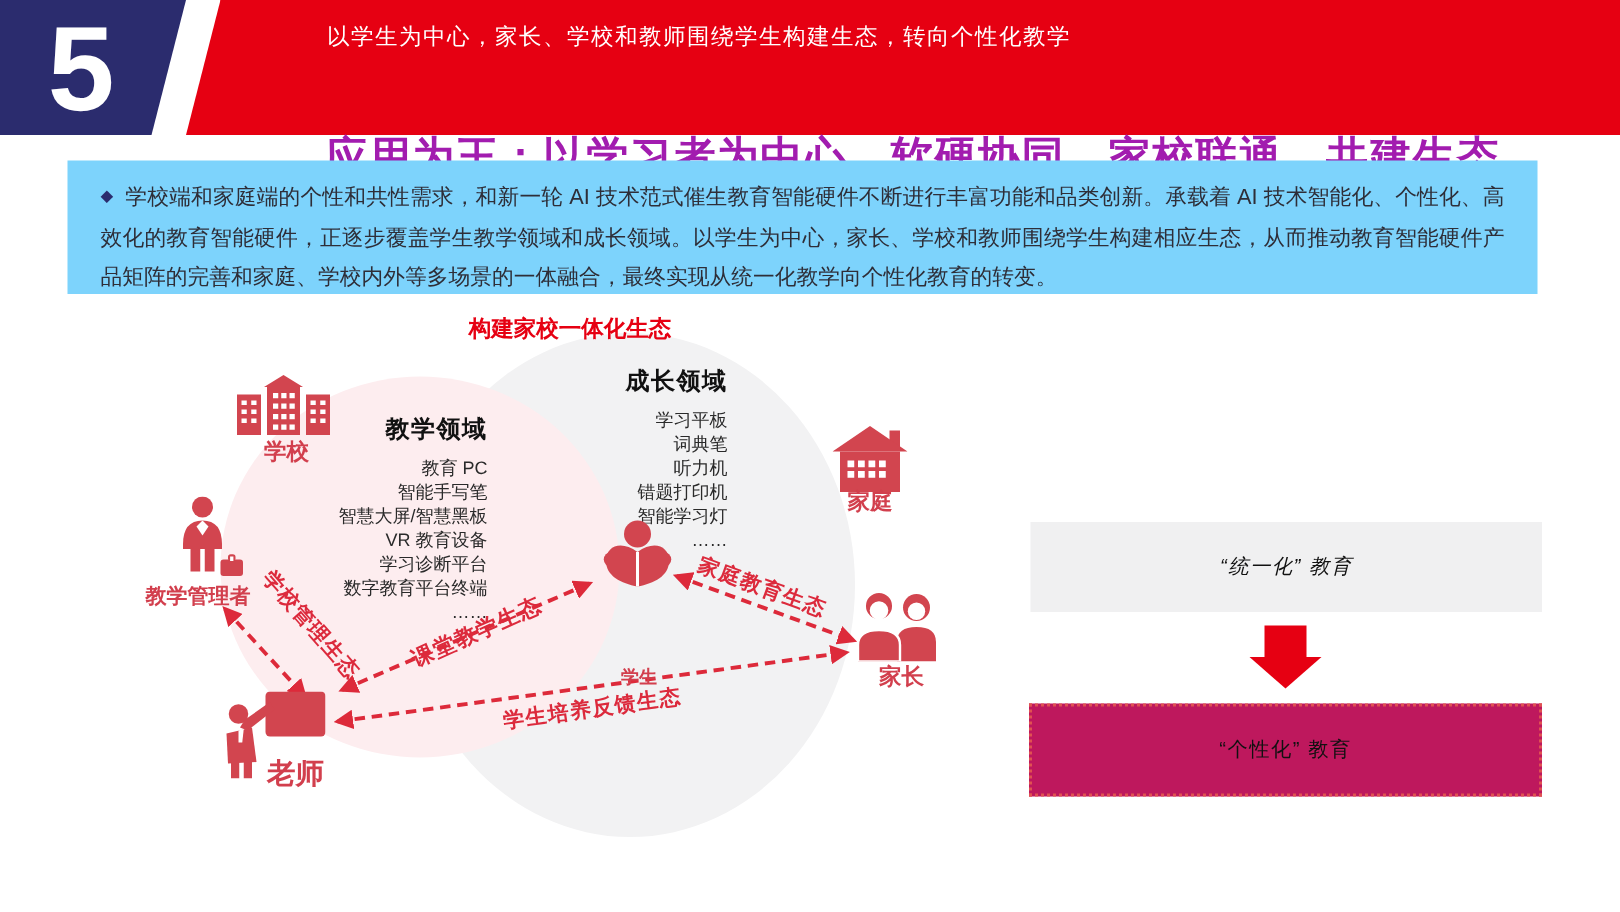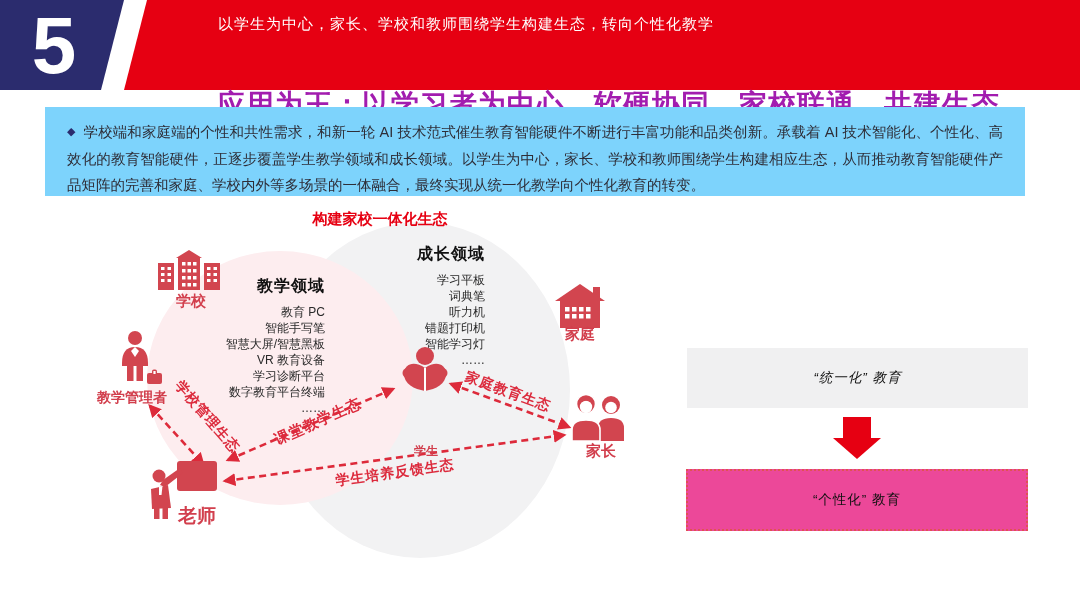--- a/index.html
+++ b/index.html
@@ -50,21 +50,21 @@
   .panel-bullet{position:absolute;left:15px;top:11px;font-weight:bold;}
 
   .uniform-box{position:absolute;left:687px;top:348px;width:341px;height:60px;background:#f0f0f1;
                display:flex;align-items:center;justify-content:center;font-size:13.5px;color:#111;
                letter-spacing:1px;font-style:italic;}
   .down-arrow{position:absolute;left:833px;top:417px;width:48px;height:43px;}
   .down-arrow .stem{position:absolute;left:10px;top:0;width:28px;height:21px;background:#e60012;}
   .down-arrow .head{position:absolute;left:0;top:21px;width:0;height:0;
                     border-left:24px solid transparent;border-right:24px solid transparent;
                     border-top:21px solid #e60012;}
-  .personal-box{position:absolute;left:686px;top:469px;width:342px;height:62px;background:#ec4899;
+  .personal-box{position:absolute;left:686px;top:469px;width:342px;height:62px;background:#be185d;
                 border:2px dotted #e05252;box-sizing:border-box;display:flex;align-items:center;
                 justify-content:center;font-size:13.5px;color:#111;letter-spacing:1px;}
 </style>
 </head>
 <body>
 
 <div class="slide">
 
   <header>
     <div class="hdr-red"></div>

